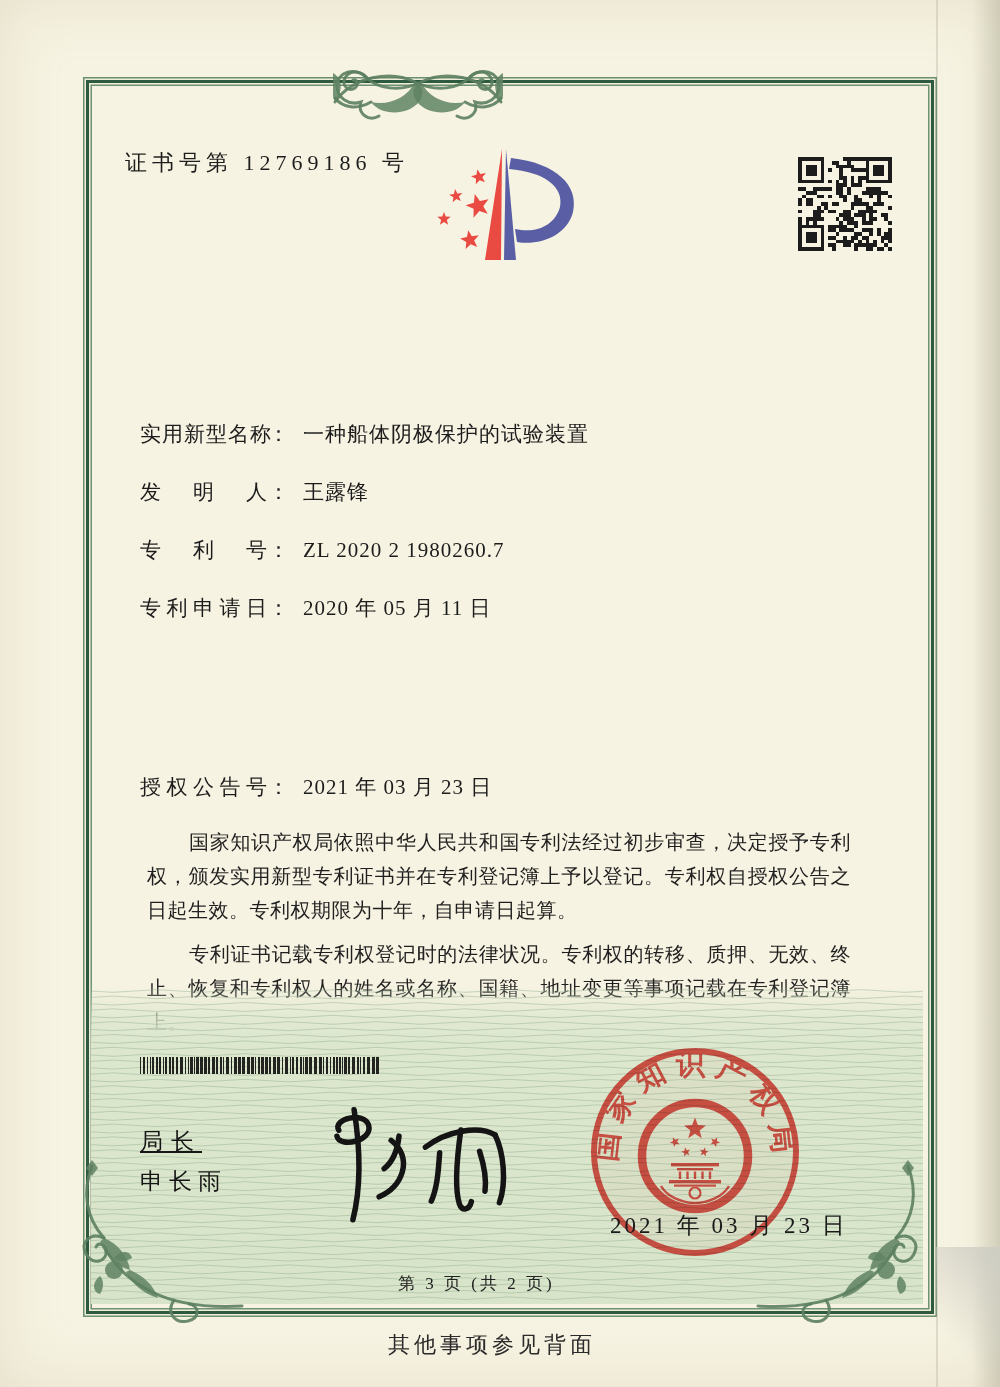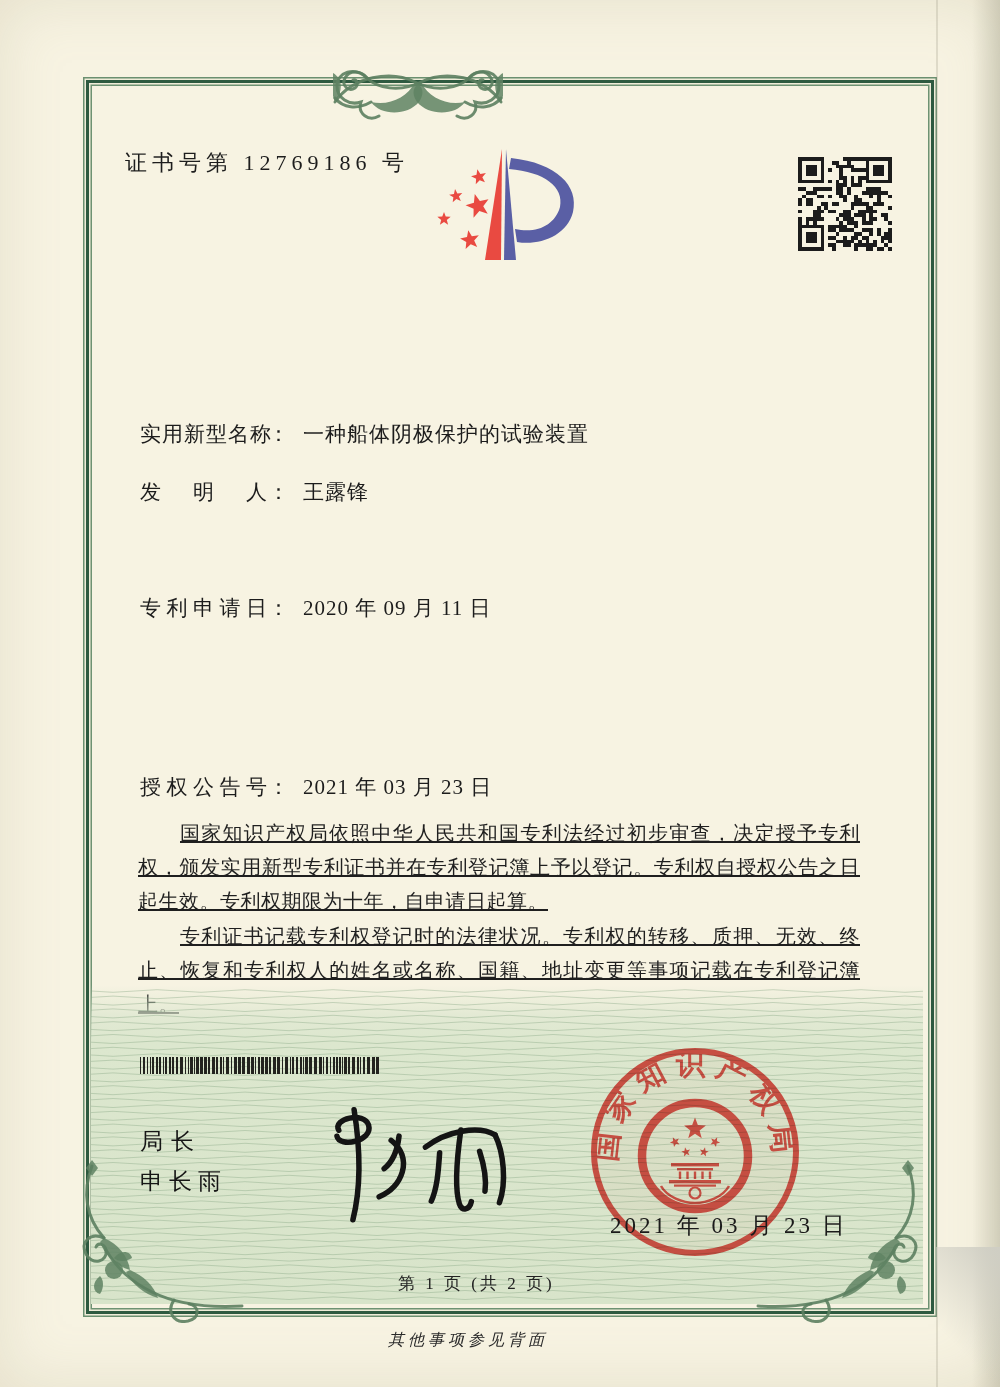--- a/index.html
+++ b/index.html
@@ -51,35 +51,35 @@
   .row .lbl{display:inline-block;width:128px;text-align:justify;text-align-last:justify;}
   .row .val{margin-left:13px;}
   .grant-group{position:absolute;left:368px;top:0;}
   .grant-group .val{margin-left:13px;}
 
   
   .body-text{
     position:absolute;left:137px;top:815px;width:724px;
     font-size:20px;line-height:34px;color:#1f1f1f;letter-spacing:.5px;text-align:justify;
   }
-  .body-text p{margin:1px;text-indent:2.1em;text-decoration:underline;}
+  .body-text p{margin:10px;text-indent:2.1em;}
 
   
   #barcode{position:absolute;left:140px;top:1057px;width:246px;height:17px;display:flex;z-index:2;}
   .bc-bar{height:100%;background:#23231f;flex:0 0 auto;}
-  .signer-title{position:absolute;left:140px;top:1126px;font-size:23px;color:#161616;letter-spacing:8px;z-index:2;}
+  .signer-title{position:absolute;left:140px;top:1126px;font-size:23px;color:#161616;letter-spacing:8px;z-index:2;text-decoration:underline;}
   .signer-name{position:absolute;left:140px;top:1166px;font-size:23px;color:#161616;letter-spacing:6px;z-index:2;}
   #sig-svg{position:absolute;left:288px;top:1104px;z-index:2;transform:rotate(-2deg);}
   #sig-svg path{fill:none;stroke:#141414;stroke-width:5.5;stroke-linecap:round;stroke-linejoin:round;}
   #seal-svg{position:absolute;left:585px;top:1042px;z-index:2;opacity:.9;mix-blend-mode:multiply;}
   .seal-arc-text{font-size:29px;font-weight:700;letter-spacing:9px;fill:#e5443f;}
   #emblem{fill:#e5443f;stroke:#e5443f;}
   .seal-date{position:absolute;left:610px;top:1210px;font-size:23px;color:#1a1a1a;letter-spacing:3px;z-index:3;}
   .page-info{position:absolute;left:398px;top:1272px;font-size:17px;color:#222;letter-spacing:3px;z-index:2;}
-  .back-note{position:absolute;left:388px;top:1330px;font-size:16px;color:#2a2a2a;letter-spacing:4px;font-style:italic;}
+  .back-note{position:absolute;left:388px;top:1330px;font-size:22px;color:#2a2a2a;letter-spacing:4px;}
 
   
   .edge-shade-right{position:absolute;right:0;top:0;width:28px;height:100%;
      background:linear-gradient(90deg,rgba(140,140,118,0),rgba(140,140,118,.30));}
   .edge-line{position:absolute;left:936px;top:0;width:2px;height:100%;background:rgba(150,148,126,.25);}
   .corner-grey{position:absolute;right:0;bottom:0;width:64px;height:140px;
      background:linear-gradient(225deg,#cfcec4,rgba(207,206,196,0) 70%);}
 </style>
 </head>
 <body>
@@ -514,22 +514,25 @@
       </g>
   </svg>
 
 
   <div class="row" style="top:478px">
     <span class="lbl">发明人</span><span>：</span><span class="val">王露锋</span>
   </div>
   <div class="row" style="top:420px">
     <span class="lbl">实用新型名称</span><span>：</span><span class="val">一种船体阴极保护的试验装置</span>
   </div>
+  <div class="row" style="top:536px">
+    <span class="lbl">专利号</span><span>：</span><span class="val">ZL 2020 2 1980260.7</span>
+  </div>
   <div class="row" style="top:594px">
-    <span class="lbl">专利申请日</span><span>：</span><span class="val">2020 年 09 月 11 日</span>
+    <span class="lbl">专利申请日</span><span>：</span><span class="val">2020 年 05 月 11 日</span>
   </div>
   <div class="row" style="top:773px">
     <span class="lbl">授权公告号</span><span>：</span><span class="val">2021 年 03 月 23 日</span>
   </div>
 
   <div class="body-text">
     <p>国家知识产权局依照中华人民共和国专利法经过初步审查，决定授予专利权，颁发实用新型专利证书并在专利登记簿上予以登记。专利权自授权公告之日起生效。专利权期限为十年，自申请日起算。</p>
     <p>专利证书记载专利权登记时的法律状况。专利权的转移、质押、无效、终止、恢复和专利权人的姓名或名称、国籍、地址变更等事项记载在专利登记簿上。</p>
   </div>
 
@@ -642,19 +645,19 @@
       <rect x="6.3" y="15.5" width="2.4" height="7.5" stroke="none"></rect>
       <rect x="13.8" y="15.5" width="2.4" height="7.5" stroke="none"></rect>
       <rect x="-26" y="24" width="52" height="3.4" stroke="none"></rect>
       <rect x="-21" y="28.5" width="42" height="2.2" stroke="none"></rect>
       <circle cx="0" cy="37" r="5.5" fill="none" stroke-width="2.2"></circle>
       <path d="M-34,30 C-28,41 -12,47 0,47 C12,47 28,41 34,30" fill="none" stroke-width="2.5"></path>
     </g>
   </svg>
   <div class="seal-date">2021 年 03 月 23 日</div>
 
-  <div class="page-info">第 1 页 (共 2 页)</div>
+  <div class="page-info">第 3 页 (共 2 页)</div>
   <div class="back-note">其他事项参见背面</div>
 
   <div class="edge-line"></div>
   <div class="edge-shade-right"></div>
   <div class="corner-grey"></div>
 </div>
 
 </body></html>

